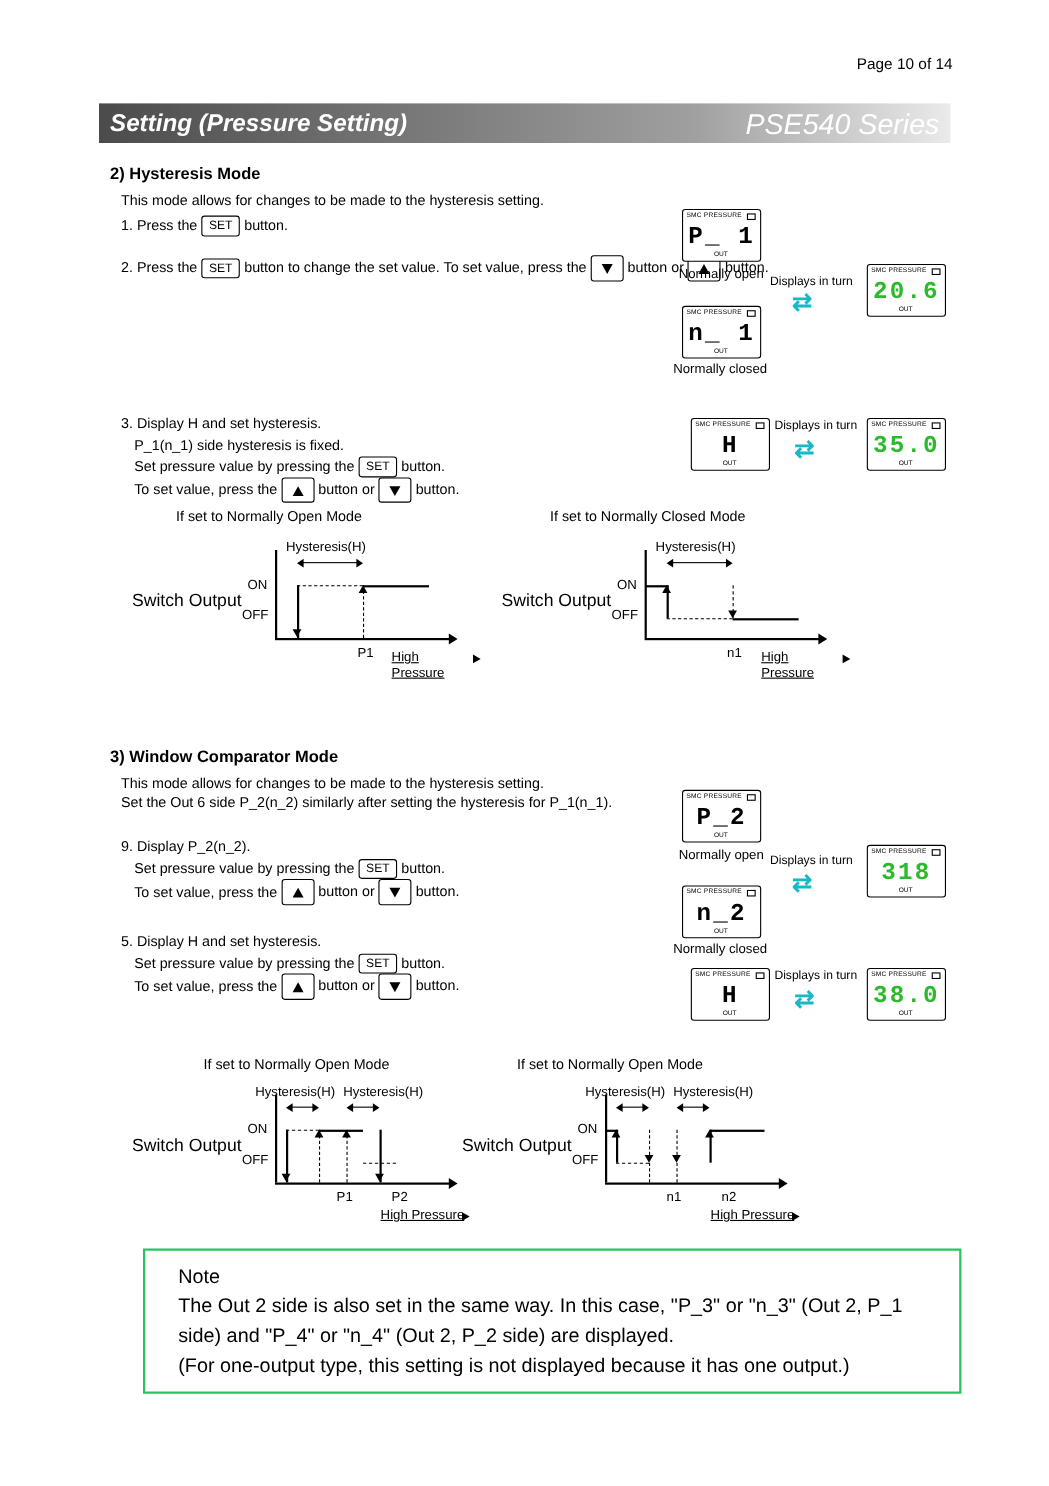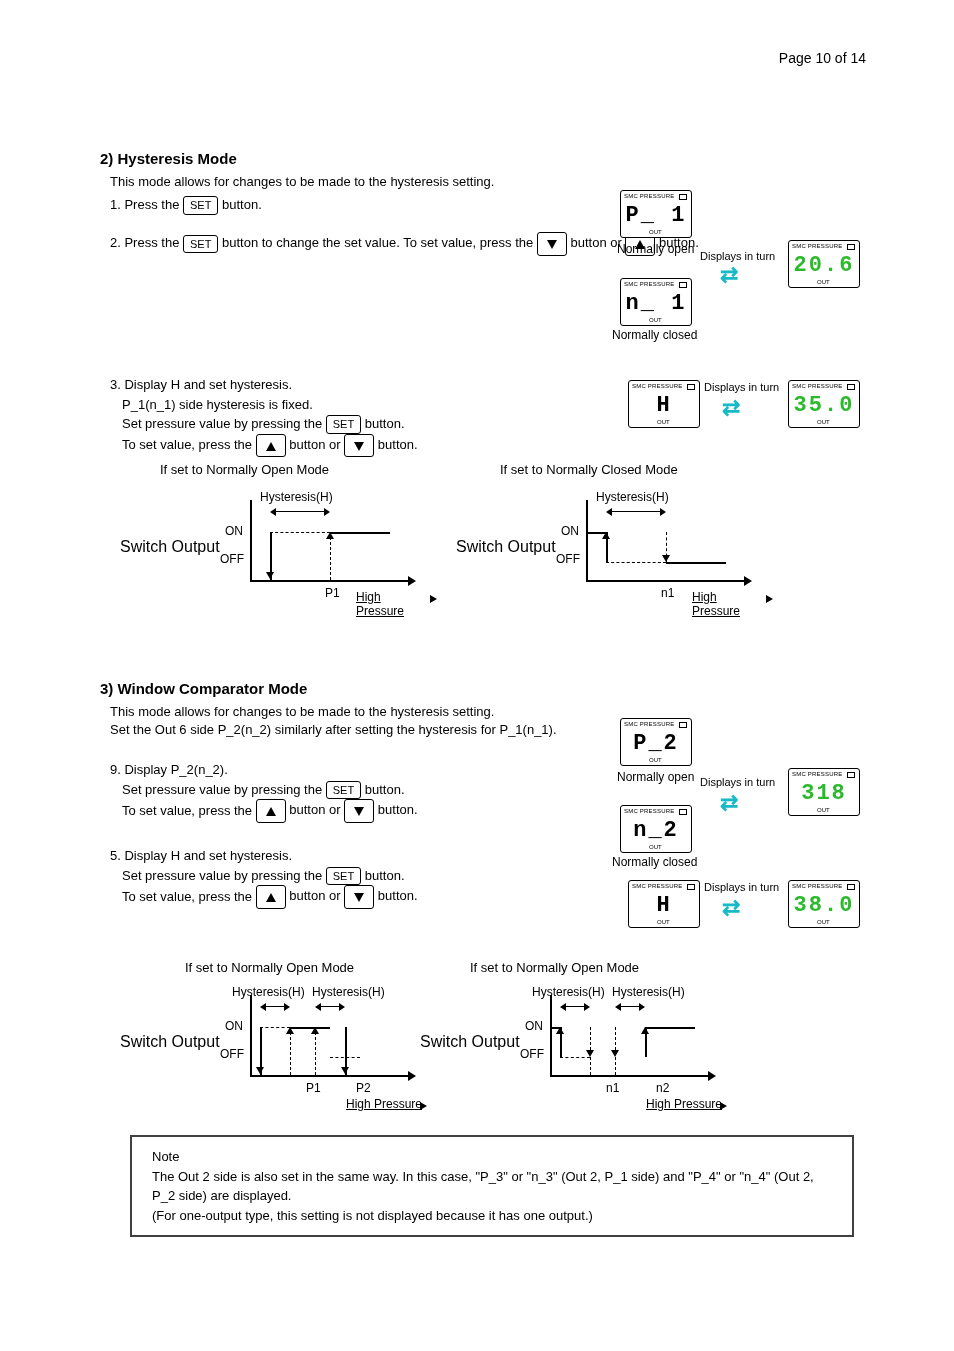--- a/index.html
+++ b/index.html
@@ -1,38 +1,38 @@
 <!DOCTYPE html>
 <html><head>
 <meta charset="utf-8">
 <style>
   html,body{margin:0;padding:0;background:#fff;font-family:Arial,Helvetica,sans-serif;color:#000}
   .page{width:954px;height:1351px;position:relative;margin:0 auto;box-sizing:border-box}
   .banner{position:absolute;left:90px;top:94px;width:774px;height:36px;
     background:linear-gradient(to right,#4b4b4b 0%,#a0a0a0 70%,#eaeaea 100%);
     color:#fff;font-size:22px;font-style:italic;font-weight:bold;line-height:36px;padding-left:10px;box-sizing:border-box}
-  .series{position:absolute;right:100px;top:98px;color:#fff;font-size:22px;font-style:italic;font-weight:bold}
+  .series{position:absolute;right:100px;top:98px;color:#fff;font-size:26px;font-style:italic;font-weight:normal}
   .sec-title{position:absolute;font-weight:bold;font-size:15px}
   .para{position:absolute;font-size:13px;line-height:1.5;width:480px}
   .lbl{position:absolute;font-size:13px}
   .key{display:inline-block;border:1.5px solid #000;border-radius:3px;padding:0 6px;font-size:11px;font-weight:normal;vertical-align:middle}
   .triup{display:inline-block;width:0;height:0;border-left:5px solid transparent;border-right:5px solid transparent;border-bottom:9px solid #000;margin:0 3px;vertical-align:-1px}
   .tridn{display:inline-block;width:0;height:0;border-left:5px solid transparent;border-right:5px solid transparent;border-top:9px solid #000;margin:0 3px;vertical-align:-1px}
   .btnbox{display:inline-block;border:1.5px solid #000;border-radius:3px;padding:1px 6px;vertical-align:middle}
   
   .lcd{position:absolute;width:70px;height:46px;border:1.5px solid #000;border-radius:3px;background:#fff}
   .lcdhdr{position:absolute;left:3px;top:2px;font-size:6px;letter-spacing:.2px}
   .lcdled{position:absolute;right:4px;top:3px;width:6px;height:4px;border:1px solid #000}
   .lcdout{position:absolute;left:28px;bottom:2px;font-size:6px}
   .lcdtxt{position:absolute;left:0;right:0;top:12px;text-align:center;font-family:"Courier New",monospace;font-weight:bold;letter-spacing:2px;font-size:22px}
   .lcdgreen .lcdtxt{color:#2bba2b}
   .harrow{position:absolute;color:#18b9c7;font-size:22px;font-weight:bold}
   .dit{position:absolute;font-size:11px}
   .modeh{position:absolute;font-size:13px}
-  .notebox{position:absolute;border:2px solid #404040;padding:10px 20px;font-size:13px;line-height:1.5}
+  .notebox{position:absolute;border:2px solid #22c55e;padding:10px 30px;font-size:18px;line-height:1.5}
   .pnum{position:absolute;top:50px;right:88px;font-size:14px}
   
   .fig{position:absolute;width:310px;height:130px}
   .axis-y{position:absolute;left:130px;top:10px;width:1.5px;height:80px;background:#000}
   .axis-x{position:absolute;left:130px;top:90px;height:1.5px;width:160px;background:#000}
   .xarrow{position:absolute;left:288px;top:86px;width:0;height:0;border-left:8px solid #000;border-top:5px solid transparent;border-bottom:5px solid transparent}
   .hp{position:absolute;font-size:12px;text-decoration:underline}
   .hparrow{position:absolute;width:0;height:0;border-left:7px solid #000;border-top:4px solid transparent;border-bottom:4px solid transparent}
   .tick{position:absolute;font-size:12px}
   .so{position:absolute;font-size:16px}
@@ -49,20 +49,21 @@
   .hspan .bar{position:absolute;left:4px;right:4px;top:3px;height:1px;background:#000}
   .dashv{position:absolute;border-left:1.5px dashed #000}
 </style>
 </head>
 <body>
 
 <div class="page">
 
   <div class="pnum">Page 10 of 14</div>
 
+  <div class="banner">Setting (Pressure Setting)</div>
   <div class="series">PSE540 Series</div>
 
   <div class="sec-title" style="left:100px;top:150px">2) Hysteresis Mode</div>
   <div class="para" style="left:110px;top:172px">This mode allows for changes to be made to the hysteresis setting.</div>
 
   <div class="para" style="left:110px;top:195px;width:500px">
     <span>1. Press the </span><span class="key">SET</span><span> button.</span>
   </div>
 
   <div class="para" style="left:110px;top:232px;width:600px">

